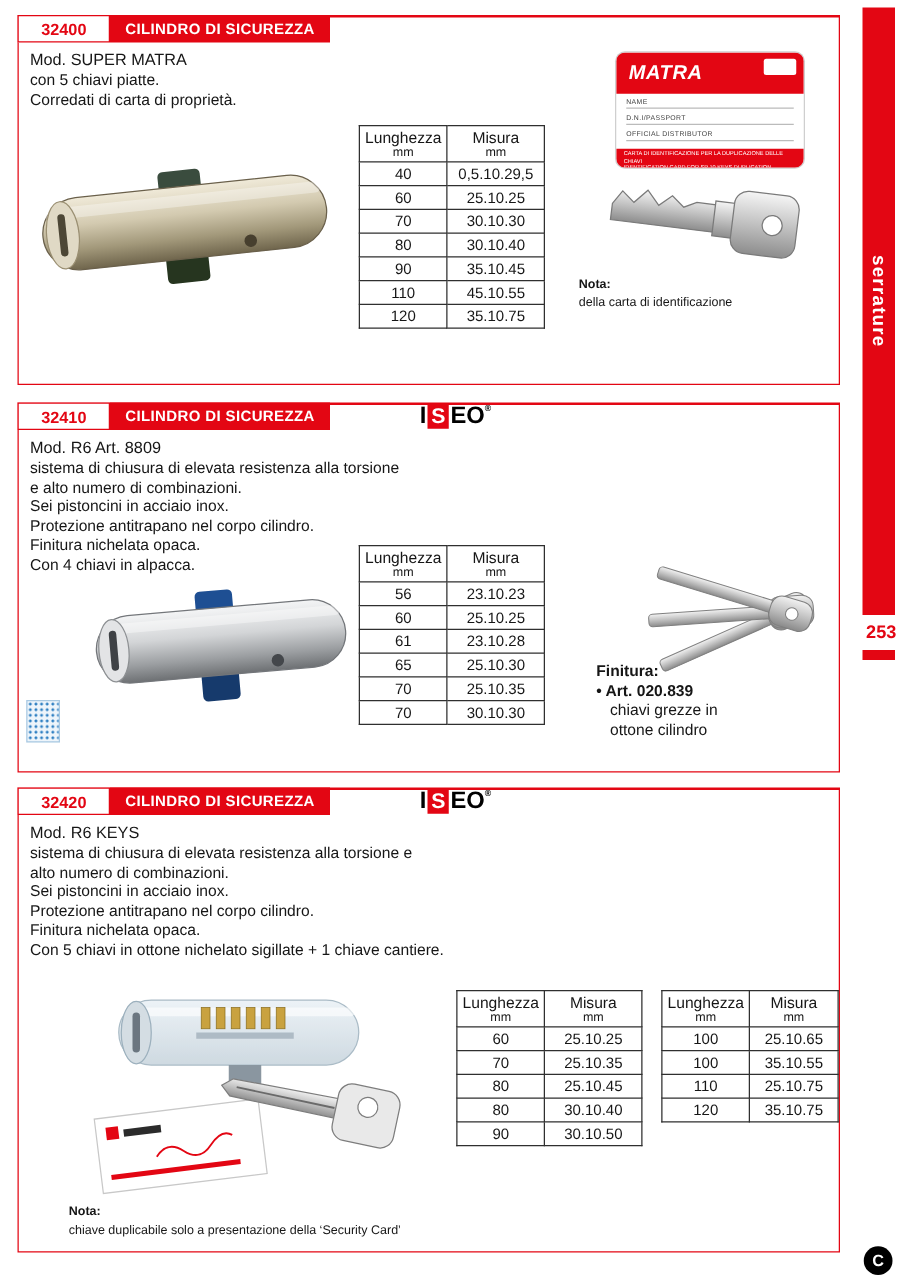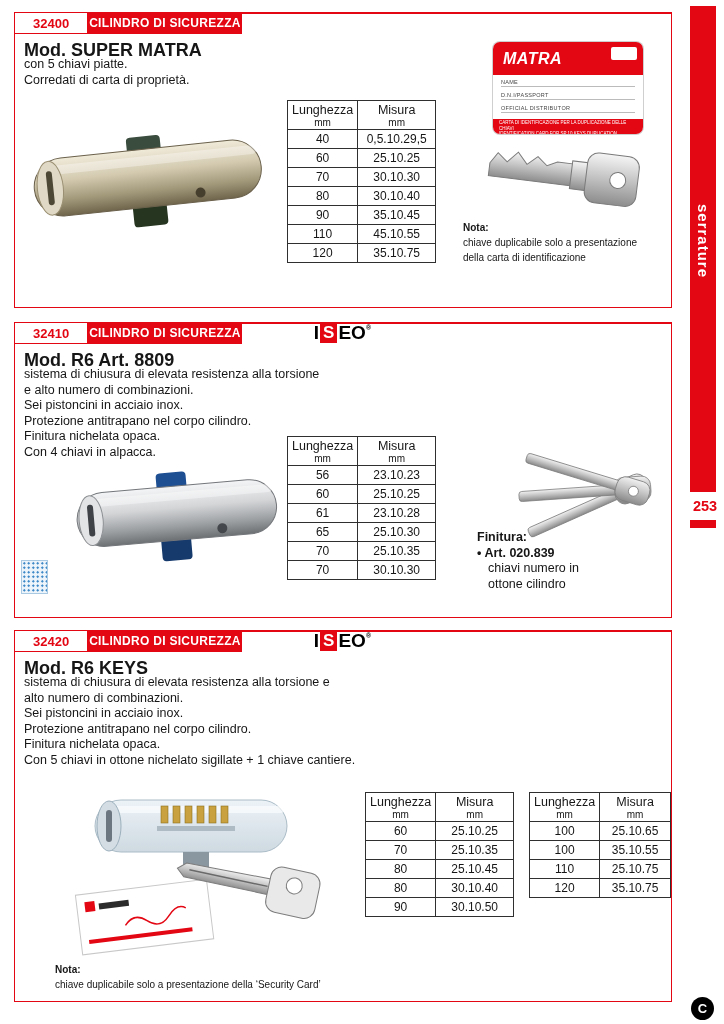--- a/index.html
+++ b/index.html
@@ -15,26 +15,26 @@
   .section{position:absolute;left:14px;width:658px;background:#fff;
     border:1px solid var(--red);border-top:2px solid var(--red);}
   #sec1{top:12px;height:296px;}
   #sec2{top:322px;height:296px;}
   #sec3{top:630px;height:372px;}
 
   .section-header{position:absolute;top:-2px;left:-1px;height:22px;display:flex;align-items:stretch;}
   .code-box{min-width:62px;padding:0 18px;background:#fff;border:1px solid var(--red);
     color:var(--red);font-weight:bold;font-size:13px;display:flex;align-items:center;justify-content:center;}
   .title-bar{background:var(--red);color:#fff;font-weight:bold;font-size:12px;letter-spacing:.3px;
-    display:flex;align-items:center;padding:0 1px;white-space:nowrap;}
+    display:flex;align-items:center;padding:0 12px;white-space:nowrap;}
   .iseo-logo{margin-left:72px;display:flex;align-items:center;font-weight:bold;color:#000;font-size:19px;}
   .iseo-s{background:var(--red);color:#fff;padding:0 3px;margin:0 1px;font-size:17px;line-height:20px;}
   .iseo-reg{font-size:7px;align-self:flex-start;margin-top:2px;}
 
-  .model{position:absolute;left:9px;top:26px;font-weight:bold;font-size:18px;}
+  .model{position:absolute;left:9px;top:26px;font-weight:normal;font-size:13px;}
   .desc{position:absolute;left:9px;top:43px;font-size:12.5px;line-height:15.6px;white-space:nowrap;}
 
   .photo{position:absolute;}
   #cyl1{left:14px;top:102px;width:238px;height:128px;}
   #key1{left:468px;top:118px;width:164px;height:86px;}
   #cyl2{left:56px;top:124px;width:214px;height:134px;}
   #keys2{left:494px;top:116px;width:160px;height:100px;}
   #scene3{left:50px;top:138px;width:282px;height:186px;}
 
   
@@ -196,21 +196,20 @@
           <polygon points="6,40 13,29 23,37 33,26 43,37 53,28 63,36 73,31 90,31 90,53 6,53"></polygon>
           <rect x="88" y="28" width="18" height="28"></rect>
           <rect x="103" y="17" width="52" height="50" rx="11"></rect>
           <circle cx="135" cy="42" r="8" fill="#ffffff"></circle>
         </g>
       </svg>
     </div>
 
     <div class="note" id="note1">
       <div class="note-label">Nota:</div>
-      <div>chiave duplicabile solo a presentazione</div>
       <div>della carta di identificazione</div>
     </div>
   </section>
 
   <section class="section" id="sec2">
     <div class="section-header">
       <div class="code-box">32410</div>
       <div class="title-bar">CILINDRO DI SICUREZZA</div>
       <div class="iseo-logo">
         <span>I</span>
@@ -320,21 +319,21 @@
             <rect x="106" y="38" width="34" height="24" rx="9"></rect>
             <circle cx="124" cy="50" r="5" fill="#ffffff"></circle>
           </g>
         </g>
       </svg>
     </div>
 
     <div class="ricambi">
       <div class="bold">Finitura:</div>
       <div class="bold">• Art. 020.839</div>
-      <div class="indent">chiavi numero in</div>
+      <div class="indent">chiavi grezze in</div>
       <div class="indent">ottone cilindro</div>
     </div>
   </section>
 
   <section class="section" id="sec3">
     <div class="section-header">
       <div class="code-box">32420</div>
       <div class="title-bar">CILINDRO DI SICUREZZA</div>
       <div class="iseo-logo">
         <span>I</span>

